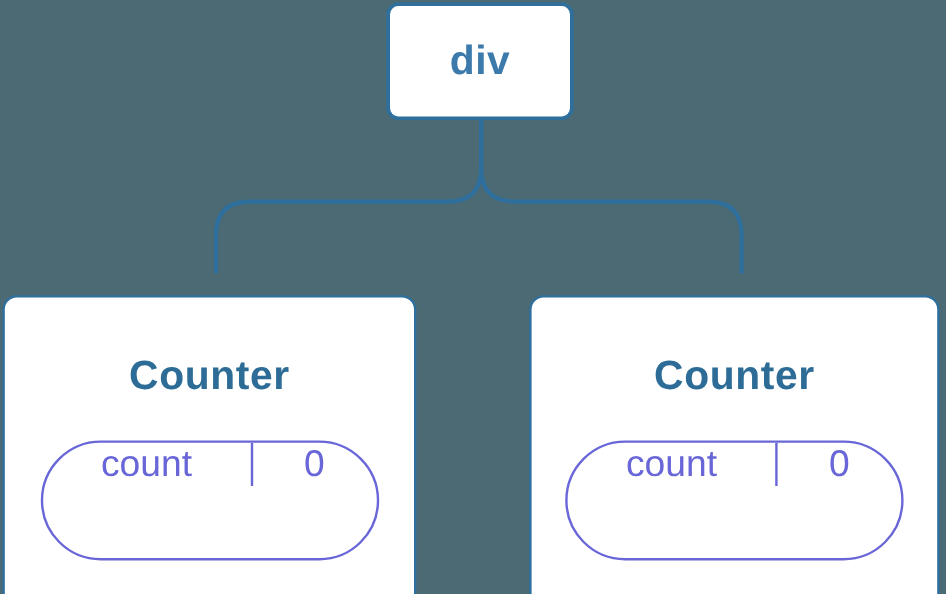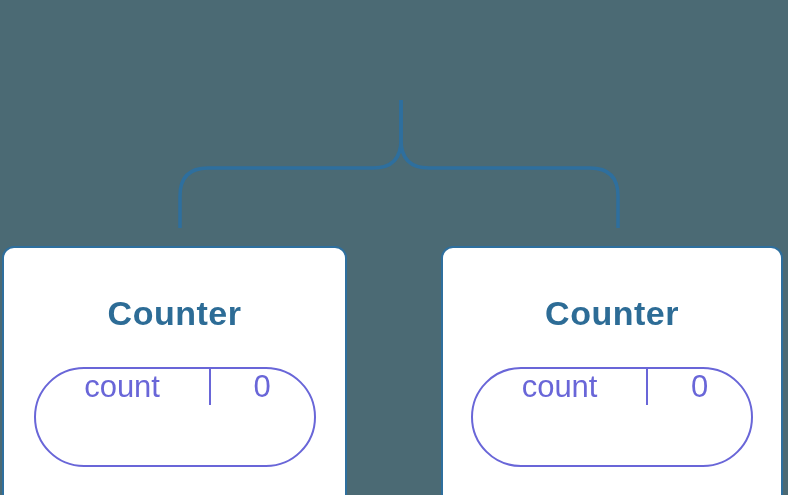--- a/index.html
+++ b/index.html
@@ -101,20 +101,23 @@
 </head>
 <body>
 
 <div class="stage">
 
   <svg class="connectors" viewBox="0 0 788 495" xmlns="http://www.w3.org/2000/svg">
     <path d="M 401 100 L 401 140 Q 401 168 373 168 L 208 168 Q 180 168 180 196 L 180 228"></path>
     <path d="M 401 100 L 401 140 Q 401 168 429 168 L 590 168 Q 618 168 618 196 L 618 228"></path>
   </svg>
 
+  <div class="root-node">
+    <span class="root-label">div</span>
+  </div>
 
   <div class="card card-left">
     <div class="card-title">Counter</div>
     <div class="state-pill">
       <span class="pill-key">count</span>
       <span class="pill-value">0</span>
     </div>
   </div>
 
   <div class="card card-right">

